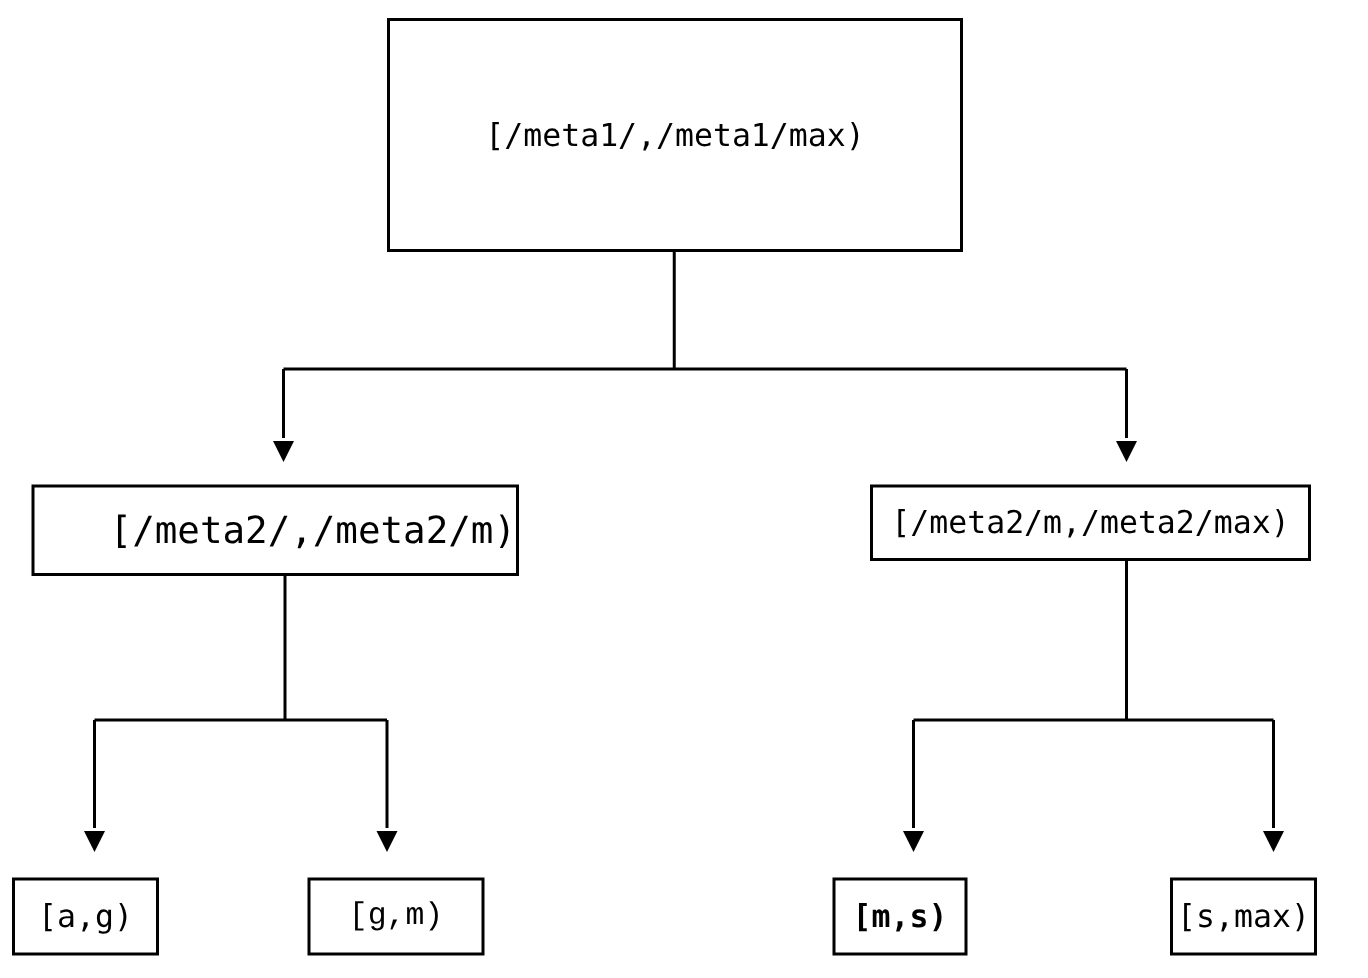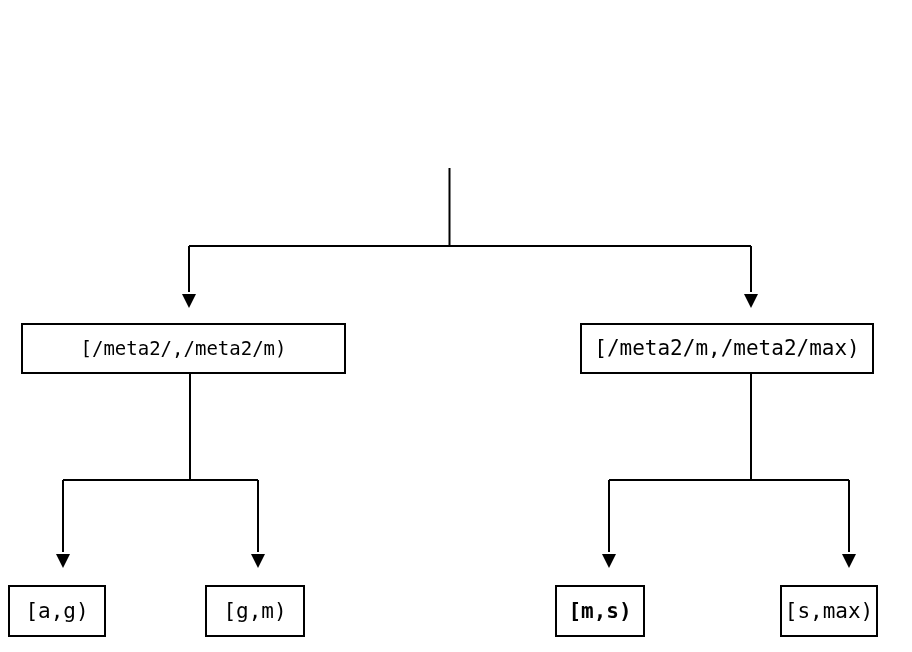--- a/index.html
+++ b/index.html
@@ -44,37 +44,38 @@
     left: 258px;
     top: 12px;
     width: 384px;
     height: 156px;
     font-size: 21px;
   }
   .node-mid-left {
     left: 21px;
     top: 323px;
     width: 325px;
-    height: 51px;
-    font-size: 19px;
+    height: 61px;
+    font-size: 25px;
+    justify-content: flex-end;
   }
   .node-mid-right {
     left: 580px;
     top: 323px;
     width: 294px;
     height: 51px;
     font-size: 21px;
   }
   .node-leaf {
     top: 585px;
     height: 52px;
     font-size: 21px;
   }
   .node-leaf-1 { left: 8px;   width: 98px; }
-  .node-leaf-2 { left: 205px; width: 100px; }
+  .node-leaf-2 { left: 205px; width: 118px; font-family: Liberation Mono, monospace; }
   .node-leaf-3 { left: 555px; width: 90px; font-weight: bold; }
   .node-leaf-4 { left: 780px; width: 98px; }
 </style>
 </head>
 <body>
 
 <div id="canvas">
 
   <svg id="edge-layer" viewBox="0 0 912 652" width="912" height="652" xmlns="http://www.w3.org/2000/svg">
 
@@ -99,20 +100,23 @@
     <g>
       <path d="M 751 374 L 751 480" stroke="#000000" stroke-width="2" fill="none"></path>
       <path d="M 609 480 L 849 480" stroke="#000000" stroke-width="2" fill="none"></path>
       <path d="M 609 480 L 609 552" stroke="#000000" stroke-width="2" fill="none"></path>
       <path d="M 849 480 L 849 552" stroke="#000000" stroke-width="2" fill="none"></path>
       <polygon points="602,554 616,554 609,568" fill="#000000"></polygon>
       <polygon points="842,554 856,554 849,568" fill="#000000"></polygon>
     </g>
   </svg>
 
+  <div class="node node-root">
+    <span class="node-label">[/meta1/,/meta1/max)</span>
+  </div>
 
   <div class="node node-mid-left">
     <span class="node-label">[/meta2/,/meta2/m)</span>
   </div>
 
   <div class="node node-mid-right">
     <span class="node-label">[/meta2/m,/meta2/max)</span>
   </div>
 
   <div class="node node-leaf node-leaf-1">

